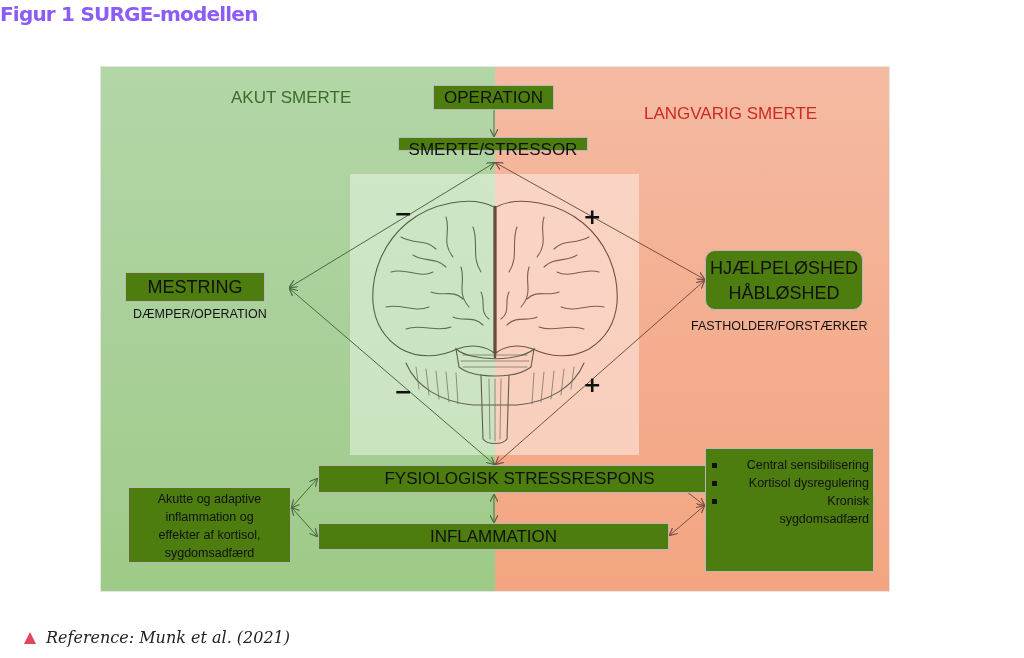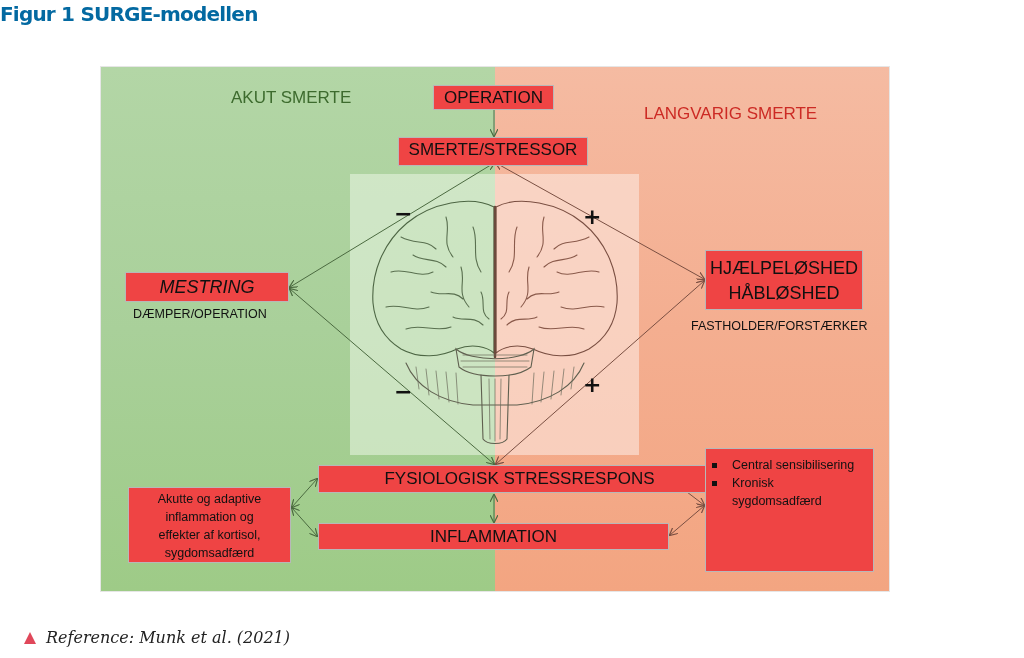--- a/index.html
+++ b/index.html
@@ -1,34 +1,34 @@
 <!DOCTYPE html>
 <html><head>
 <meta charset="utf-8">
 <style>
   html, body { margin:0; padding:0; background:#ffffff; }
   body { width:1024px; height:658px; position:relative; overflow:hidden; font-family:"DejaVu Sans", sans-serif; }
-  .fig-title { position:absolute; left:0; top:2px; font-family:"DejaVu Sans", sans-serif; font-weight:bold; font-size:20px; letter-spacing:-0.8px; color:#0369a1; }
+  .fig-title { position:absolute; left:0; top:2px; font-family:"DejaVu Sans", sans-serif; font-weight:bold; font-size:20px; letter-spacing:-0.8px; color:#8b5cf6; }
   .panel { position:absolute; left:100px; top:66px; width:788px; height:524px; overflow:hidden; border:1px solid #e6e6e6; }
   .half-left { position:absolute; left:0; top:0; width:394px; height:100%; background:linear-gradient(to bottom,#b3d6a6 0%,#a9d09a 50%,#9ecb87 100%); }
   .half-right { position:absolute; left:394px; top:0; width:394px; height:100%; background:linear-gradient(to bottom,#f5bba2 0%,#f4ae90 50%,#f3a581 100%); }
   .brain-bg-left { position:absolute; left:249px; top:107px; width:145px; height:281px; background:rgba(235,245,230,0.55); }
   .brain-bg-right { position:absolute; left:394px; top:107px; width:144px; height:281px; background:rgba(252,232,224,0.6); }
   .heading { position:absolute; font-family:"Liberation Sans", sans-serif; font-size:17px; top:21px; }
   .heading.left { left:130px; color:#3d6b2e; }
   .heading.right { left:543px; color:#cc2a24;margin-top:16px; }
-  .box { position:absolute; background:#ef4444; border:1px solid #b8b8b8; font-family:"Liberation Sans", sans-serif; color:#111; text-align:center; box-sizing:border-box; }
+  .box { position:absolute; background:#4d7c0f; border:1px solid #b8b8b8; font-family:"Liberation Sans", sans-serif; color:#111; text-align:center; box-sizing:border-box; }
   .b-operation { left:332px; top:18px; width:121px; height:25px; font-size:17px; line-height:23px; }
-  .b-stressor { left:297px; top:70px; width:190px; height:29px; font-size:17px; line-height:23px; }
-  .b-mestring { left:24px; top:205px; width:164px; height:30px; font-size:18px; line-height:28px;font-style:italic; }
-  .b-hjaelp { left:604px; top:183px; width:158px; height:60px; font-size:18px; line-height:25px; padding-top:5px; }
+  .b-stressor { left:297px; top:70px; width:190px; height:14px; font-size:17px; line-height:23px; }
+  .b-mestring { left:24px; top:205px; width:140px; height:30px; font-size:18px; line-height:28px; }
+  .b-hjaelp { left:604px; top:183px; width:158px; height:60px; font-size:18px; line-height:25px; padding-top:5px;border-radius:10px; }
   .b-fysio { left:217px; top:398px; width:403px; height:28px; font-size:17px; line-height:26px; }
   .b-inflam { left:217px; top:456px; width:351px; height:27px; font-size:17px; line-height:25px; }
   .b-akutte { left:27px; top:403px; width:163px; height:76px; font-size:12.5px; line-height:18px; padding-top:2px;margin-top:17px; }
-  .b-list { left:604px; top:381px; width:169px; height:124px; font-size:12.5px; text-align:left; padding:7px 4px 0 6px; }
+  .b-list { left:604px; top:381px; width:169px; height:124px; font-size:12.5px; text-align:right; padding:7px 4px 0 6px; }
   .b-list ul { margin:0; padding:0; list-style:none; }
   .b-list li { position:relative; padding-left:20px; line-height:18px; }
   .b-list li .bullet { position:absolute; left:0; top:7px; width:5px; height:5px; background:#111; }
   .sub { position:absolute; font-family:"Liberation Sans", sans-serif; font-size:12.5px; color:#111; }
   .sub.left { left:32px; top:240px; }
   .sub.right { left:590px; top:252px; }
   .sign { position:absolute; font-family:"DejaVu Sans", sans-serif; font-weight:bold; font-size:22px; color:#111; line-height:1; }
   svg.overlay { position:absolute; left:0; top:0; width:788px; height:524px; pointer-events:none; }
   .footer { position:absolute; left:0; top:628px; font-family:"DejaVu Serif", serif; font-style:italic; font-size:16px; color:#222;margin-left:24px; }
   .footer .tri { display:inline-block; width:0; height:0; border-left:6px solid transparent; border-right:6px solid transparent; border-bottom:12px solid #e0475a; margin-right:10px; vertical-align:-1px; }
@@ -107,20 +107,21 @@
   <div class="box b-akutte">
     <div>Akutte og adaptive</div>
     <div>inflammation og</div>
     <div>effekter af kortisol,</div>
     <div>sygdomsadfærd</div>
   </div>
 
   <div class="box b-list">
     <ul>
       <li><span class="bullet"></span><span>Central sensibilisering</span></li>
+      <li><span class="bullet"></span><span>Kortisol dysregulering</span></li>
       <li><span class="bullet"></span><span>Kronisk</span><br><span>sygdomsadfærd</span></li>
     </ul>
   </div>
 
   <div class="sign" style="left:293px; top:136px;">−</div>
   <div class="sign" style="left:293px; top:314px;">−</div>
   <div class="sign" style="left:482px; top:139px;">+</div>
   <div class="sign" style="left:482px; top:307px;">+</div>
 </div>
 

